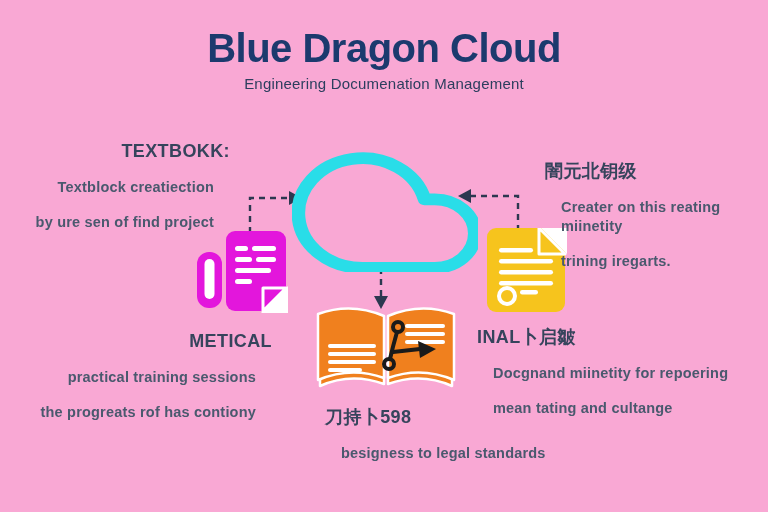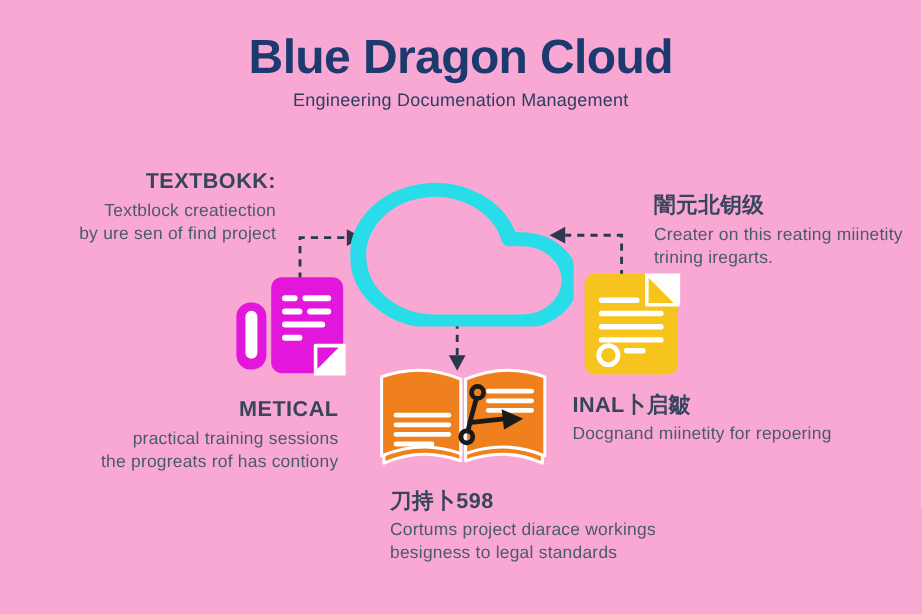--- a/index.html
+++ b/index.html
@@ -16,21 +16,21 @@
   .subtitle{
     margin:5px 0 0;font-size:15px;color:#2c3e5e;letter-spacing:0.2px;
   }
   .tblock{position:absolute;}
   .tblock .h{
     font-size:18px;font-weight:600;color:#36445c;
     letter-spacing:0.4px;margin:0 0 5px 0;line-height:22px;
   }
   .tblock .b{
     font-size:14.5px;color:#4a596e;line-height:19px;
-    letter-spacing:0.2px;margin:0;
+    letter-spacing:0.2px;margin:16px;font-weight:bold;
   }
   .align-r{text-align:right;}
   .abs{position:absolute;}
   svg{display:block;}
 </style>
 </head>
 <body>
 
 <div class="canvas">
 
@@ -120,30 +120,30 @@
     <div class="b">Textblock creatiection</div>
     <div class="b">by ure sen of find project</div>
   </div>
 
   <div class="tblock" style="top:160px;left:545px;">
     <div class="h">闇元北钥级</div>
     <div class="b">Creater on this reating miinetity</div>
     <div class="b">trining iregarts.</div>
   </div>
 
-  <div class="tblock align-r" style="top:330px;right:486px;">
+  <div class="tblock align-r" style="top:330px;right:496px;">
     <div class="h">METICAL</div>
     <div class="b">practical training sessions</div>
     <div class="b">the progreats rof has contiony</div>
   </div>
 
   <div class="tblock" style="top:326px;left:477px;">
     <div class="h">INAL卜启皺</div>
     <div class="b">Docgnand miinetity for repoering</div>
+    <div class="b">mean tating and cultange</div>
   </div>
 
   <div class="tblock" style="top:406px;left:325px;">
     <div class="h">刀持卜598</div>
-    <div class="b">Cortums project diarace workings</div>
     <div class="b">besigness to legal standards</div>
   </div>
 
 </div>
 
 </body></html>

